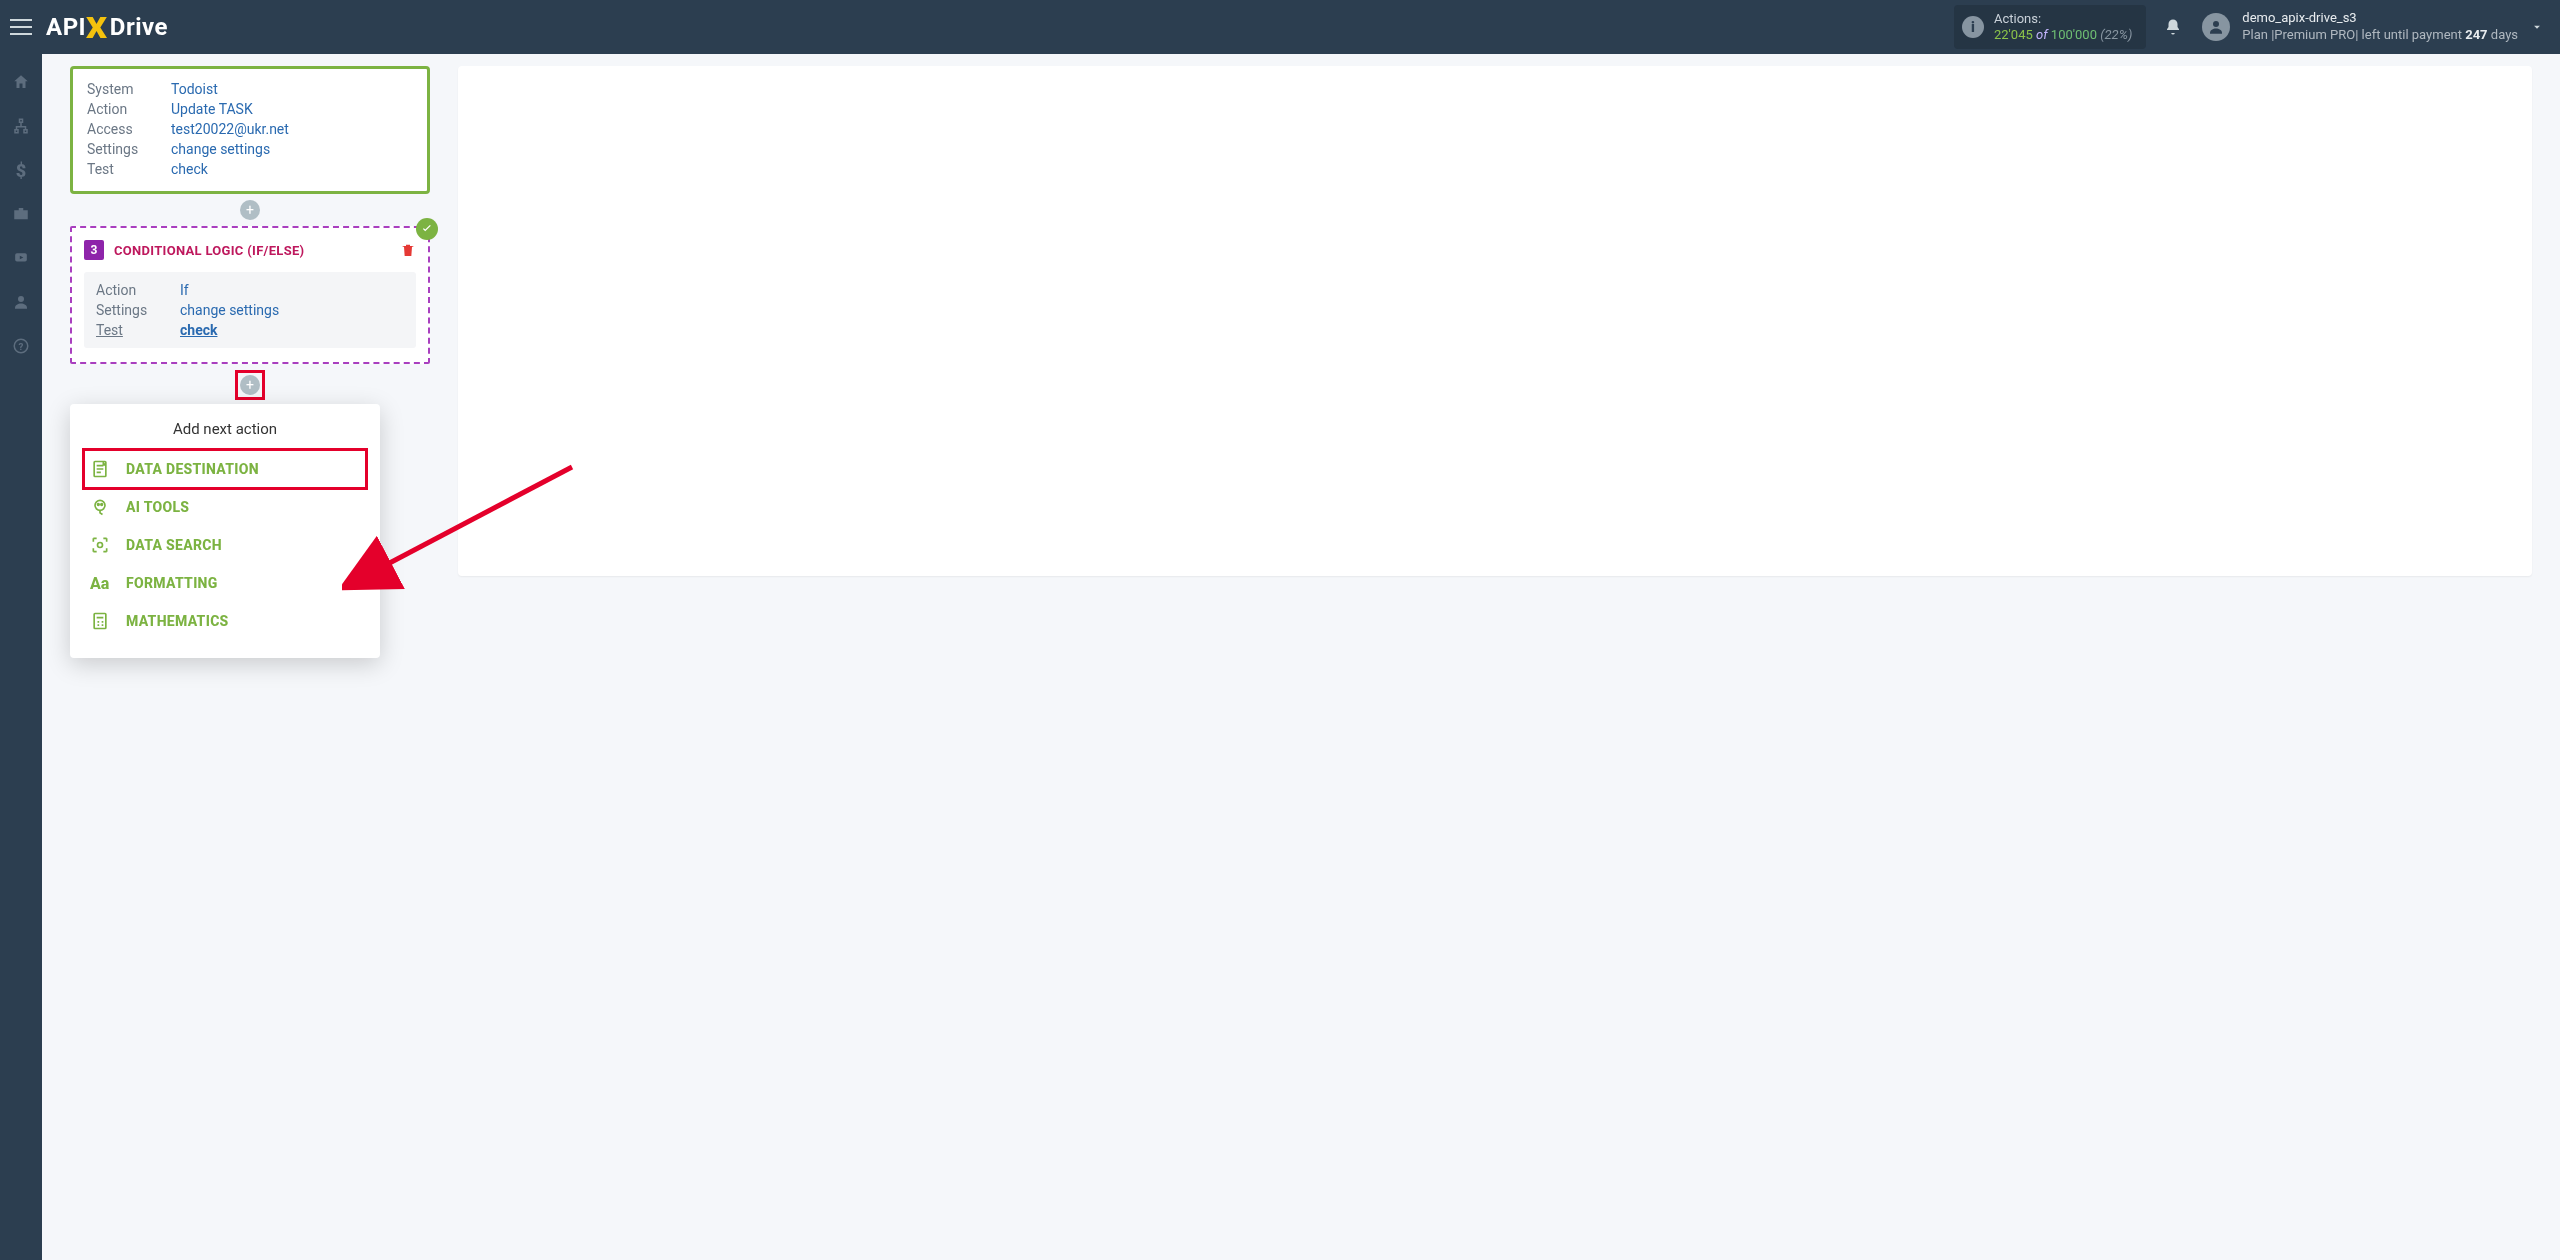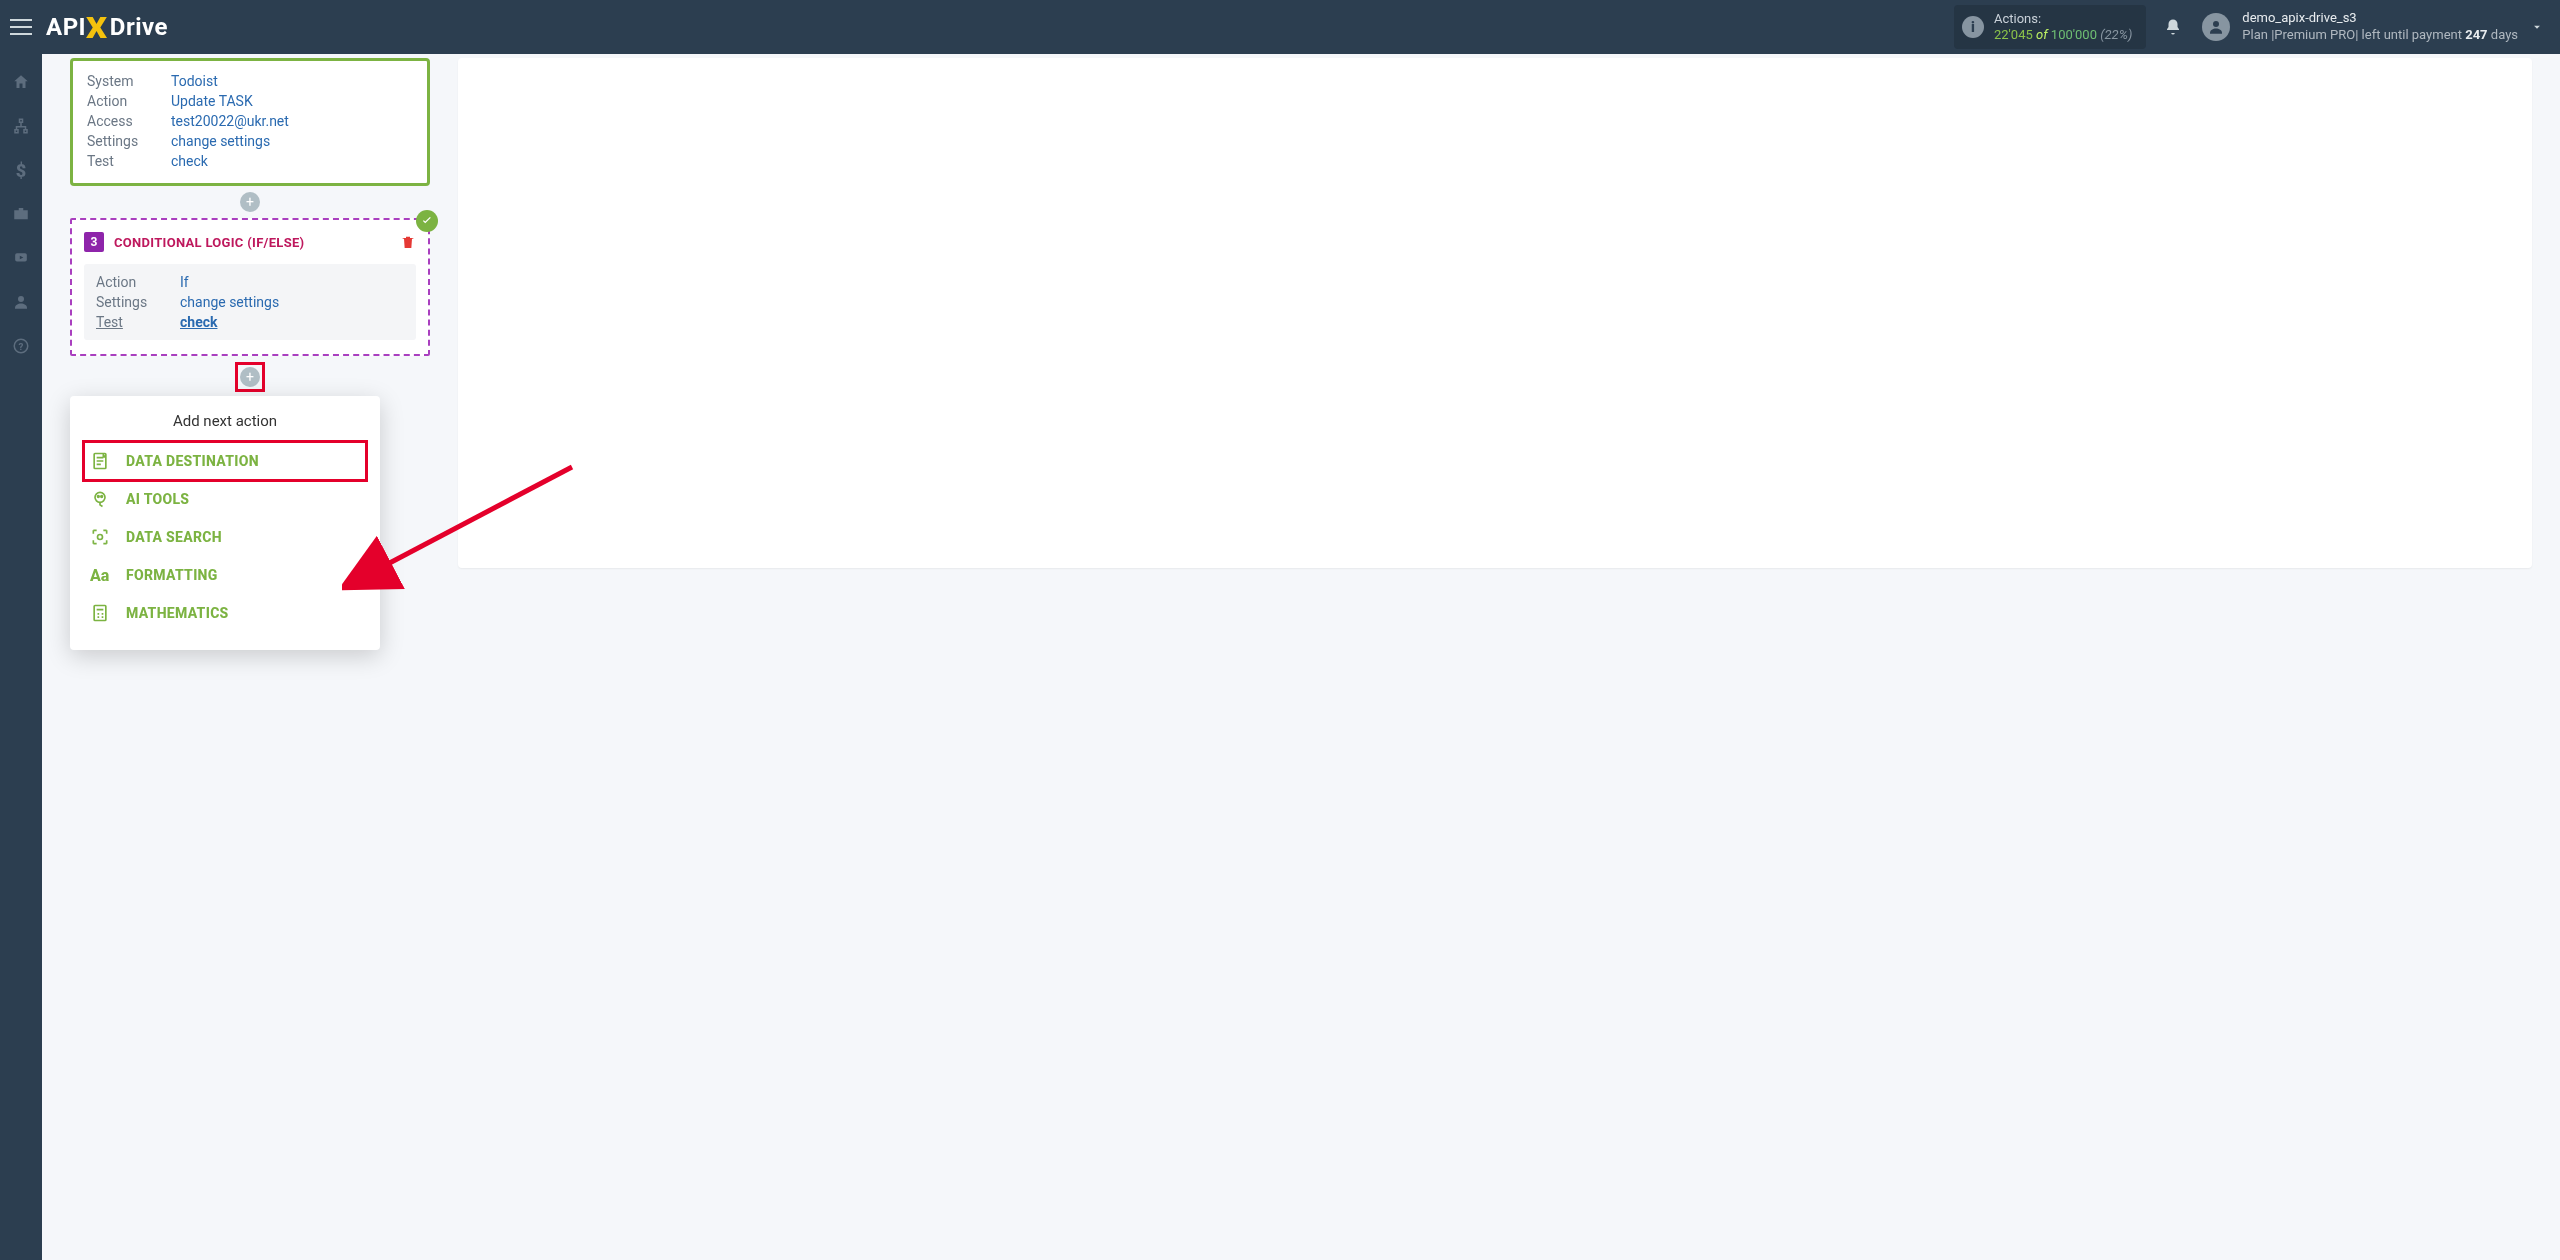--- a/index.html
+++ b/index.html
@@ -19,39 +19,39 @@
   .logo .drive { color: #fff; font-weight: 700; margin-left: 2px; }
   .header-spacer { flex: 1; }
   .actions-pill {
     background: #253544; border-radius: 4px; padding: 6px 14px 6px 8px; display: flex; align-items: center; gap: 10px; margin-right: 18px;
   }
   .info-circle { width: 22px; height: 22px; border-radius: 50%; background: #8795a1; display:flex; align-items:center; justify-content:center; font-weight:900; color:#2c3e50; font-size:14px; }
   .actions-text { font-size: 13px; line-height: 1.2; }
   .actions-text .row1 { color: #c9d1d9; }
   .actions-text .row2 { }
   .actions-text .g { color: #8bc34a; }
-  .actions-text .of { color: #bef264; font-style: italic; }
+  .actions-text .of { color: #c4b5fd; font-style: italic; }
   .actions-text .tot { color: #6fbf73; }
   .actions-text .pct { color: #8795a1; font-style: italic; }
   .bell { width: 18px; height: 18px; margin-right: 20px; cursor:pointer; }
   .user-block { display: flex; align-items: center; gap: 12px; cursor:pointer; }
   .avatar { width: 28px; height: 28px; border-radius: 50%; background: #8795a1; display:flex; align-items:center; justify-content:center; }
   .user-text { font-size: 13px; line-height: 1.3; }
   .user-text .uname { color: #e8ecef; }
   .user-text .plan { color: #b0b8c0; text-align: center; }
   .user-text .plan b { color: #e8ecef; font-weight:700; }
   .caret-down { margin-left: auto; margin-right: 6px; }
 
   
   .rail { position: absolute; top: 54px; left: 0; bottom: 0; width: 42px; background: #2c3e50; display: flex; flex-direction: column; align-items: center; padding-top: 18px; gap: 24px; }
   .rail .ri { width: 20px; height: 20px; color: #5d6d7e; cursor:pointer; display:flex; align-items:center; justify-content:center; font-size:18px; }
   .rail .ri svg { fill: #5d6d7e; }
 
   
-  .page { position: absolute; left: 42px; right: 0; top: 54px; bottom: 0; overflow: auto; padding: 4px 28px 40px 28px; }
+  .page { position: absolute; left: 42px; right: 0; top: 54px; bottom: 0; overflow: auto; padding: 12px 28px 40px 28px; }
   .two-col { display: flex; gap: 28px; align-items:flex-start; }
   .left-col { width: 360px; flex-shrink:0; }
   .right-panel { flex: 1; background: #fff; border-radius: 4px; height: 510px; box-shadow: 0 1px 2px rgba(0,0,0,0.06); }
 
   
   .step-card { background: #fff; border: 3px solid #7cb342; border-radius: 4px; padding: 10px 14px 12px 14px; position:relative; }
   .kv-row { display: flex; padding: 2px 0; font-size: 14px; }
   .kv-row .k { width: 84px; color: #6b7785; }
   .kv-row .v { color: #2a6ab0; cursor:pointer; }
 

